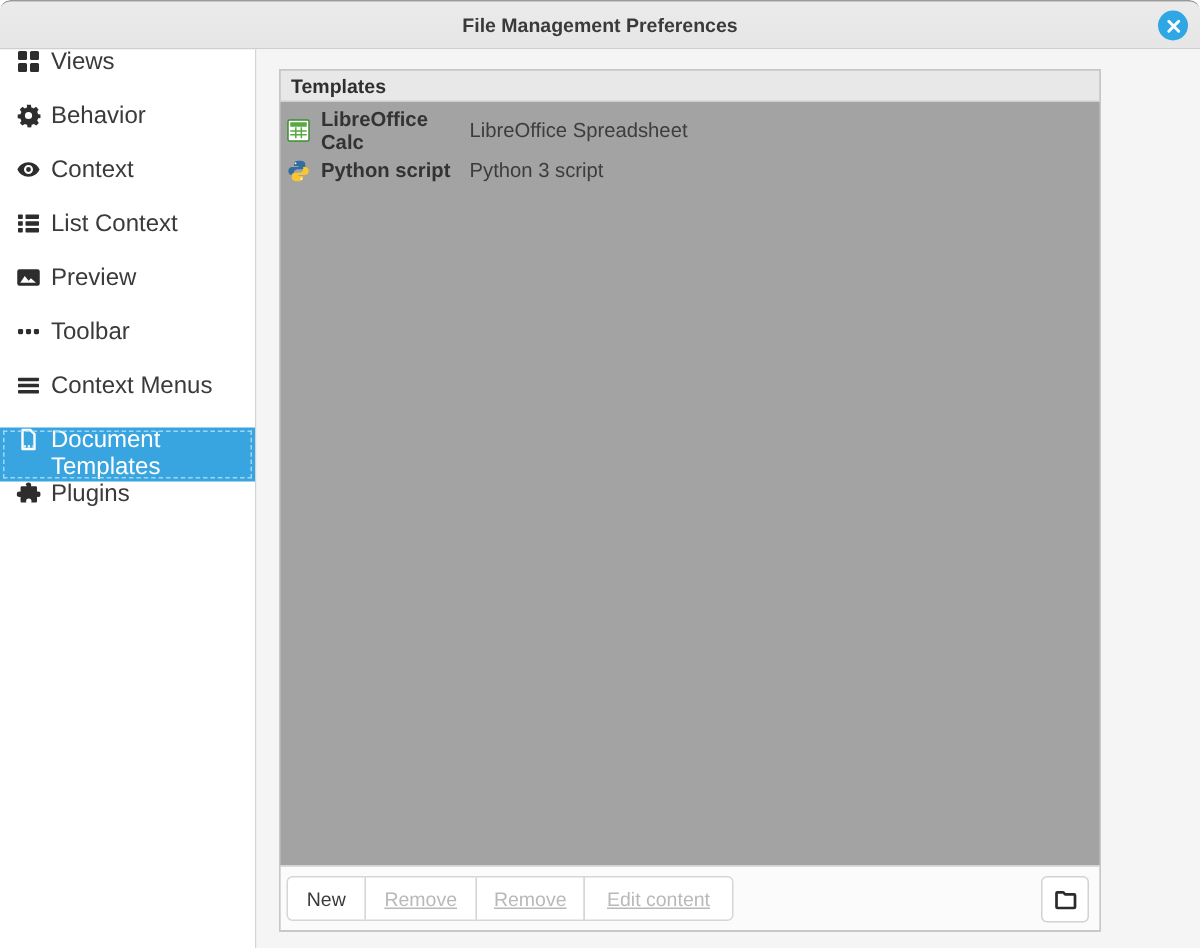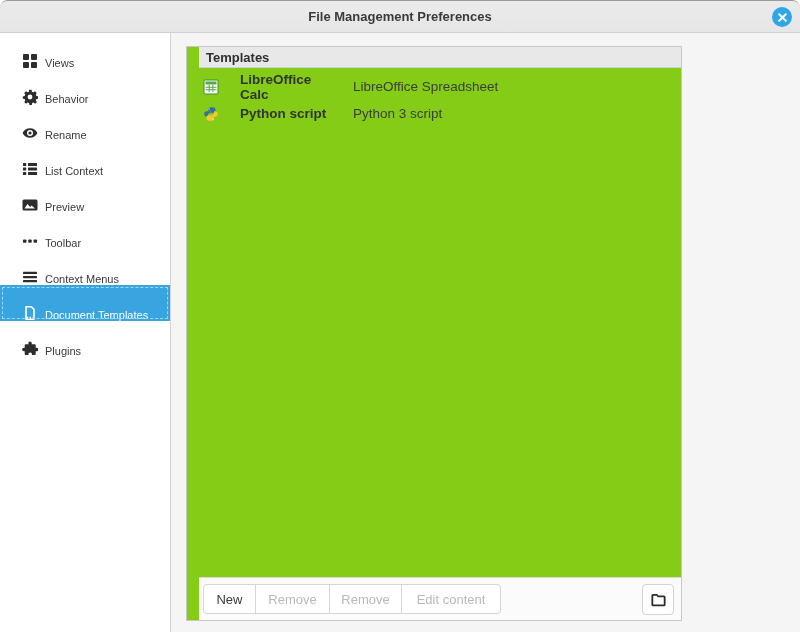--- a/index.html
+++ b/index.html
@@ -38,56 +38,56 @@
   .win-body { display: flex; height: 599px; }
 
   
   .sidebar {
     width: 171px; background: #fff;
     border-right: 1px solid #d4d4d4;
     flex: none;
   }
   .side-item {
     height: 36px;
-    display: flex; align-items: flex-end;
-    padding-left: 22px;
-    font-size: 11px; color: #3a3a3a;
+    display: flex; align-items: flex-start;
+    padding-left: 11px;
+    font-size: 16px; color: #3a3a3a;
   }
   .side-item .sicon {
     width: 16px; height: 16px; flex: none;
     margin-right: 7px;
     display: flex; align-items: center; justify-content: center;
     color: #2d2d2d;
   }
   .side-item.selected {
     background: #38a5e0; color: #fff;
     outline: 1px dashed #9fd6f2; outline-offset: -3px;
   }
   .side-item.selected .sicon { color: #fff; }
 
   
   .main {
     flex: 1; background: #f5f5f6; position: relative;
   }
   .frame {
     position: absolute; left: 15px; top: 13px;
-    width: 496px; height: 575px;
-    border: 1px solid #c6c6cb; background: #84cc16;
-    display: flex; flex-direction: column; padding-left: 12px;
+    width: 548px; height: 575px;
+    border: 1px solid #c6c6cb; background: #a3a3a3;
+    display: flex; flex-direction: column;
   }
   .frame-header {
     height: 21px; flex: none;
     background: #e8e8e9; border-bottom: 1px solid #cfd0d4;
     display: flex; align-items: center; padding-left: 7px;
     font-size: 13px; font-weight: bold; color: #2f2f2f;
   }
   .tlist { flex: 1; padding-top: 5px; overflow: hidden; }
   .trow {
     height: 27px; display: flex; align-items: center;
-    padding-left: 4px; font-size: 13.5px; gap: 14px;
+    padding-left: 4px; font-size: 13.5px;
   }
   .trow .ticon { width: 16px; height: 16px; flex: none; margin-right: 7px; }
   .trow .tname { font-weight: bold; color: #333; width: 99px; flex: none; }
   .trow .tdesc { color: #3d3d3d; }
 
   
   .tb {
     height: 43px; flex: none;
     border-top: 1px solid #dadada; background: #fbfbfb;
     display: flex; align-items: center;
@@ -96,21 +96,21 @@
   .btn-group { display: flex; height: 30px; }
   .btn {
     height: 30px; margin-left: -1px;
     border: 1px solid #d6d6d6; background: #fff;
     display: flex; align-items: center; justify-content: center;
     font-size: 13px; color: #3a3a3a;
     font-family: "Liberation Sans", sans-serif;
   }
   .btn:first-child { margin-left: 0; border-radius: 4px 0 0 4px; }
   .btn:last-child { border-radius: 0 4px 4px 0; }
-  .btn.disabled { color: #b9b9b9; }
+  .btn.disabled { color: #b9b9b9; text-decoration: underline; }
   .folder-btn {
     margin-left: auto; width: 32px; height: 31px;
     border: 1px solid #d2d2d2; border-radius: 4px; background: #fff;
     display: flex; align-items: center; justify-content: center;
   }
 </style>
 </head>
 <body>
 
 <div class="window">
@@ -148,21 +148,21 @@
         </span>
         <span>Behavior</span>
       </div>
 
       <div class="side-item">
         <span class="sicon">
           <svg width="16" height="16" viewBox="0 0 16 16" fill="currentColor">
             <path fill-rule="evenodd" d="M8 3.2C4.7 3.2 1.9 5.1.6 8c1.3 2.9 4.1 4.8 7.4 4.8S14.1 10.9 15.4 8C14.1 5.1 11.3 3.2 8 3.2zM8 5a3 3 0 1 0 0 6 3 3 0 0 0 0-6zm0 1.4a1.6 1.6 0 1 1 0 3.2 1.6 1.6 0 0 1 0-3.2z"></path>
           </svg>
         </span>
-        <span>Rename</span>
+        <span>Context</span>
       </div>
 
       <div class="side-item">
         <span class="sicon">
           <svg width="16" height="16" viewBox="0 0 16 16" fill="currentColor">
             <rect x="1" y="2" width="3.2" height="3" rx=".5"></rect>
               <rect x="6" y="2" width="9" height="3" rx=".5"></rect>
             <rect x="1" y="6.5" width="3.2" height="3" rx=".5"></rect>
               <rect x="6" y="6.5" width="9" height="3" rx=".5"></rect>
             <rect x="1" y="11" width="3.2" height="3" rx=".5"></rect>

